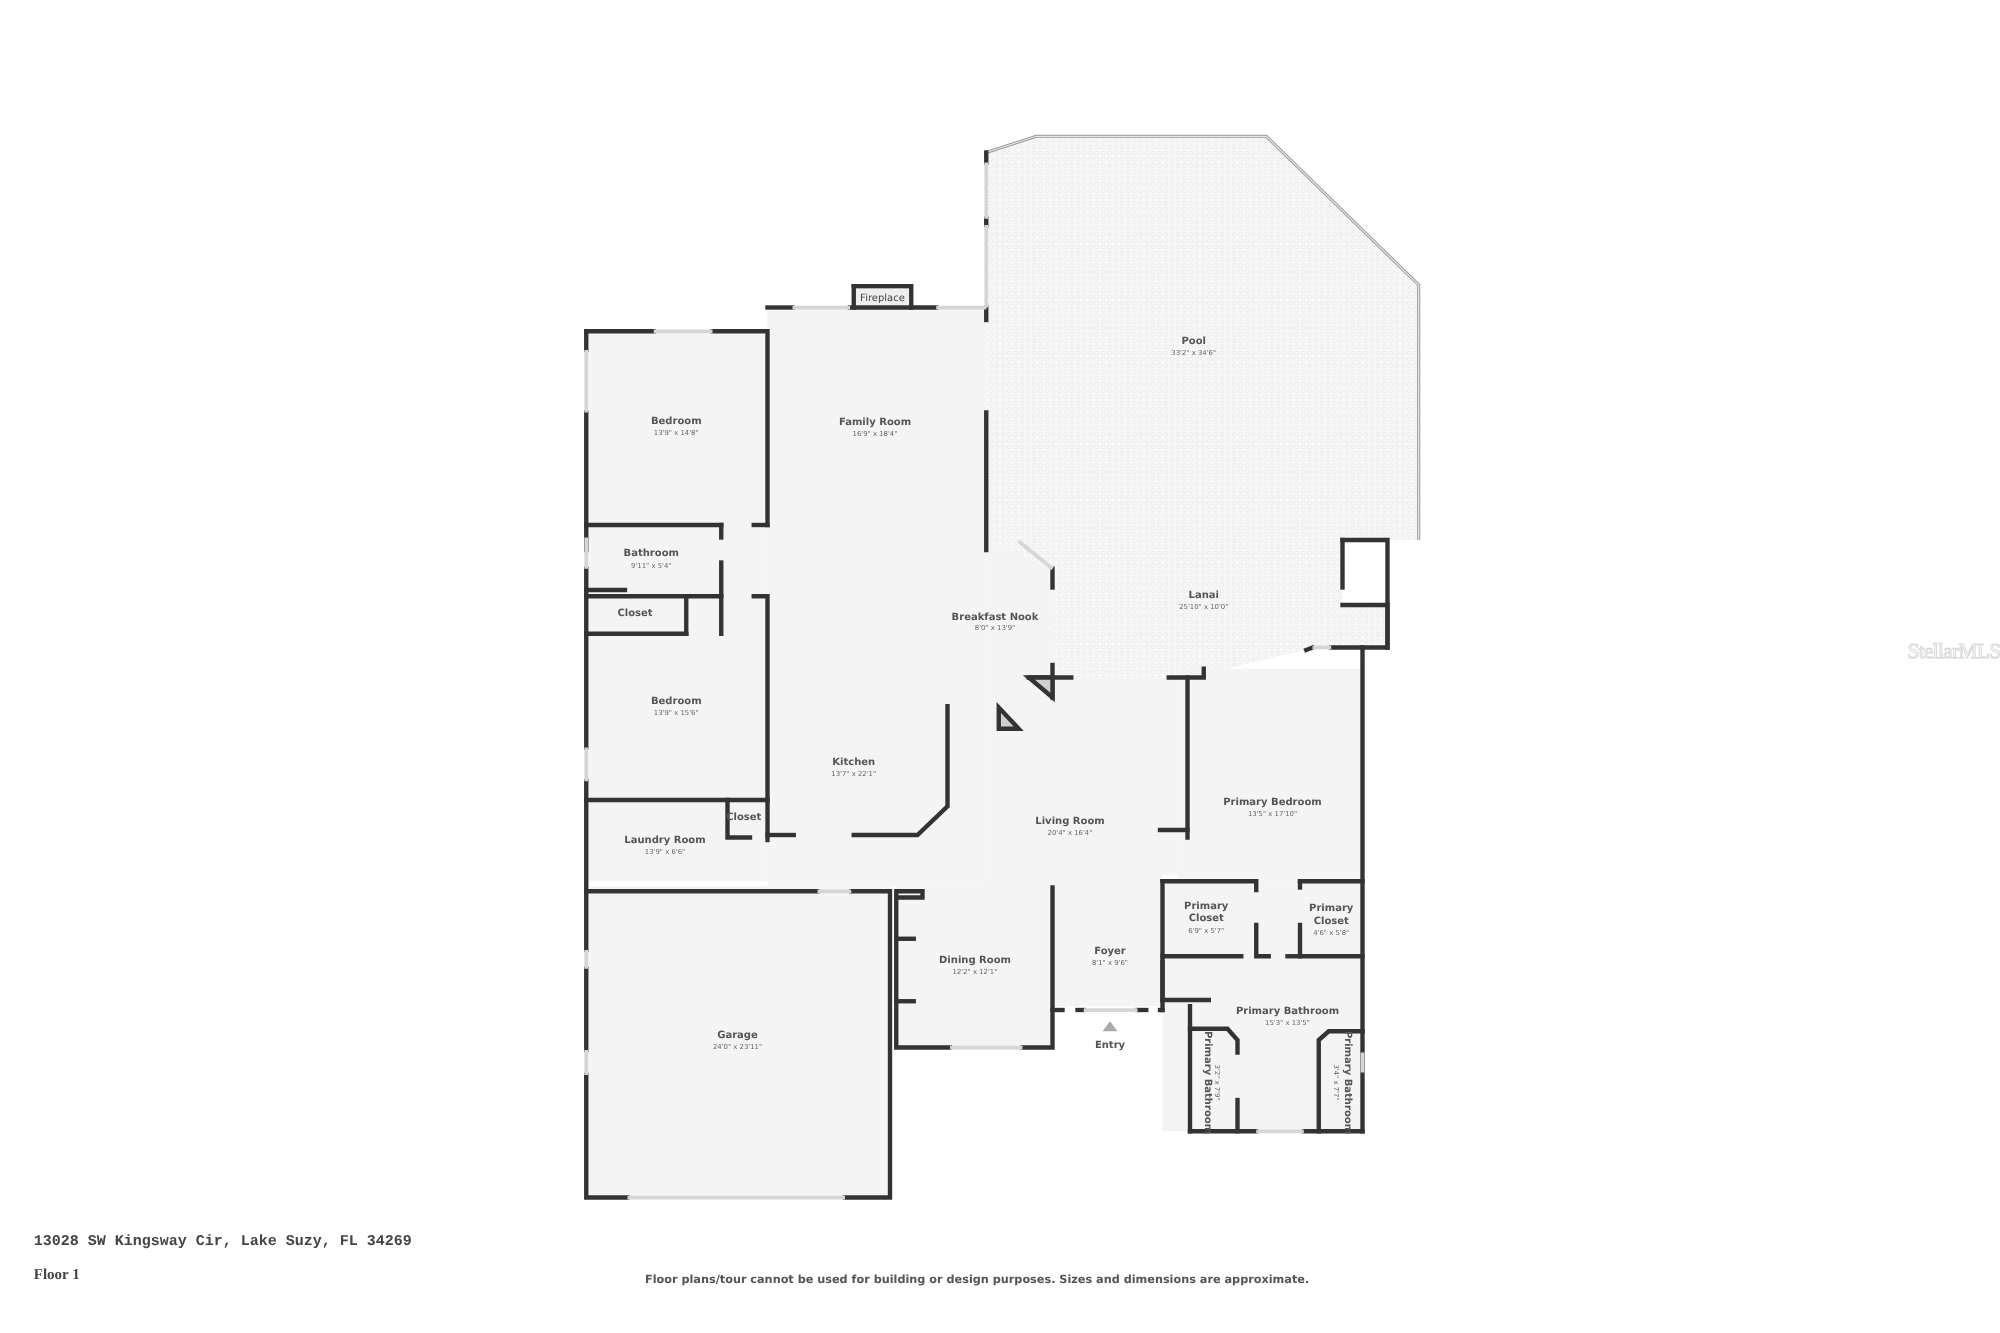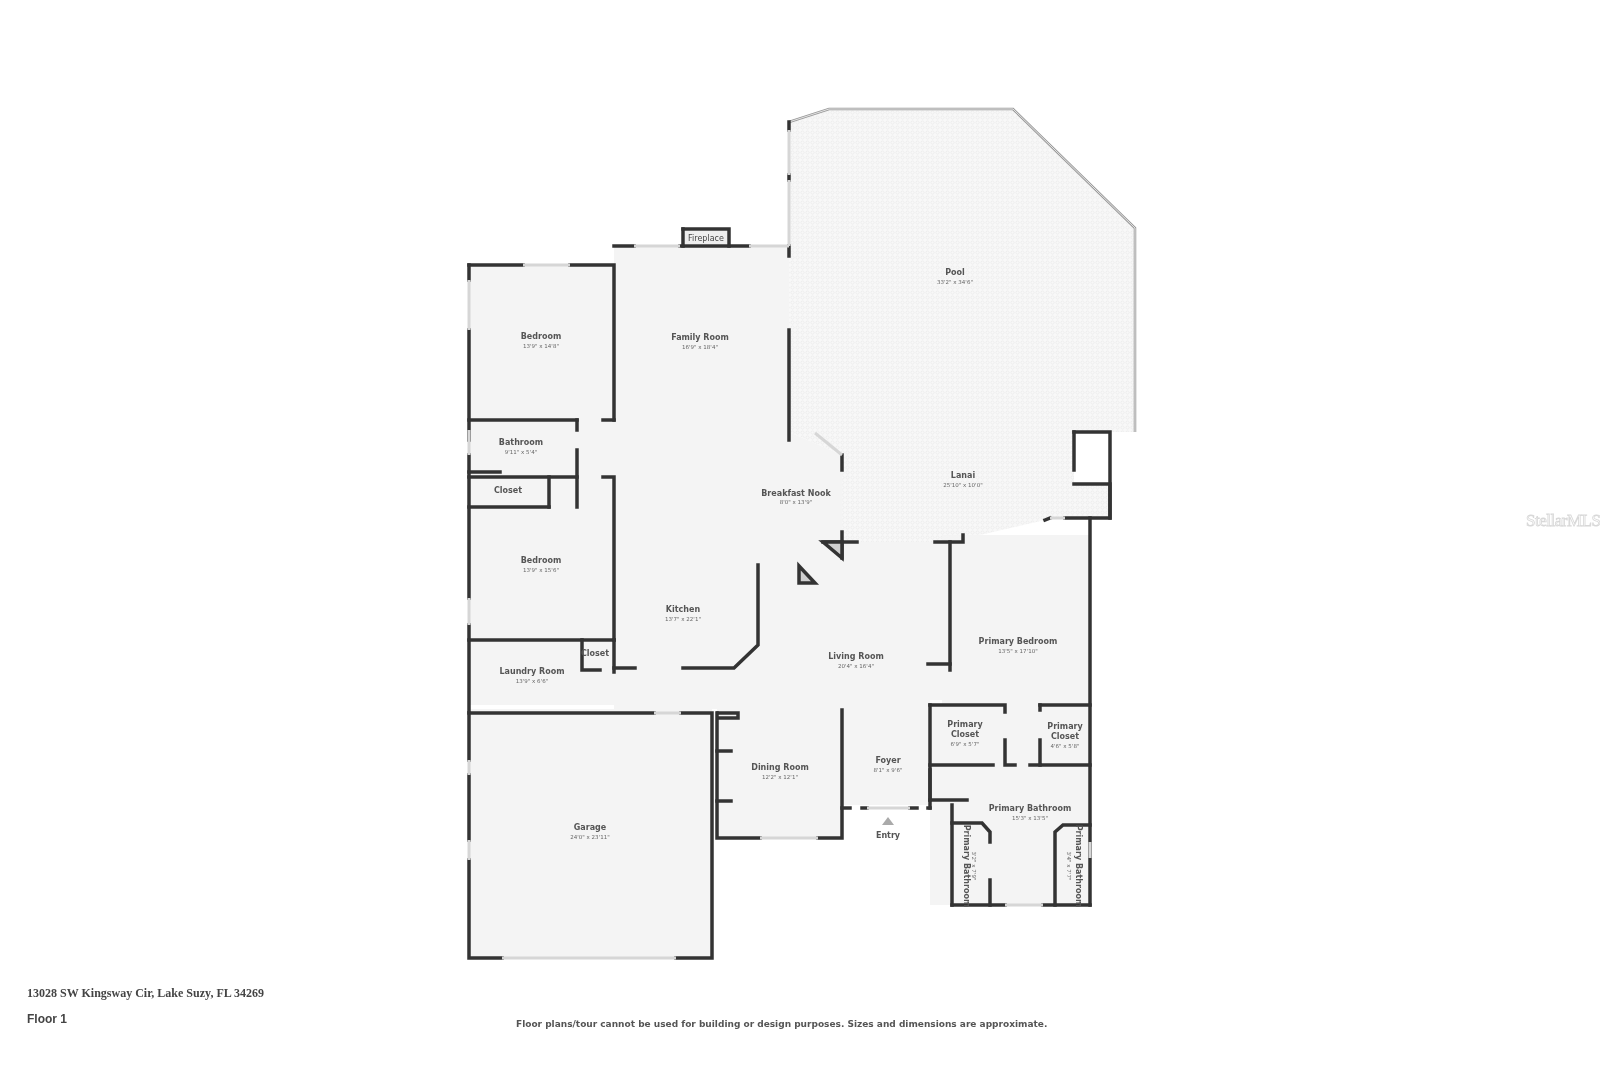--- a/index.html
+++ b/index.html
@@ -1,21 +1,21 @@
 <!DOCTYPE html>
 <html><head>
 <meta charset="utf-8">
 <style>
   html, body { margin:0; padding:0; background:#ffffff; }
   body { width:1600px; height:1066px; position:relative; overflow:hidden; font-family:"Liberation Sans", sans-serif; }
   #plan { position:absolute; left:0; top:0; }
   .room-name { font-family:"DejaVu Sans", sans-serif; font-size:8px; fill:#555555; text-anchor:middle; font-weight:600; }
   .room-dim { font-family:"DejaVu Sans", sans-serif; font-size:5.5px; fill:#666666; text-anchor:middle; }
-  .footer-addr { position:absolute; left:27px; top:986px; font-family:Liberation Serif, serif; font-size:12px; font-weight:bold; color:#444; }
-  .footer-floor { position:absolute; left:27px; top:1012px; font-family:Liberation Sans, sans-serif; font-size:12px; font-weight:bold; color:#444; }
+  .footer-addr { position:absolute; left:27px; top:986px; font-family:Liberation Mono, monospace; font-size:12px; font-weight:bold; color:#444; }
+  .footer-floor { position:absolute; left:27px; top:1012px; font-family:Liberation Serif, serif; font-size:12px; font-weight:bold; color:#444; }
   .disclaimer { position:absolute; left:516px; top:1019px; font-family:"DejaVu Sans", sans-serif; font-size:9px; font-weight:bold; color:#555; }
   .watermark { position:absolute; left:1482px; top:511px; font-family:Liberation Serif, serif; font-size:17px; color:#ffffff; -webkit-text-stroke:0.8px #d8d8d8; letter-spacing:-0.5px;margin-left:44px; }
 </style>
 </head>
 <body>
 
 <svg id="plan" width="1600" height="1066" viewBox="0 0 1600 1066" xmlns="http://www.w3.org/2000/svg">
   <defs>
     <pattern id="tile" width="5" height="5" patternUnits="userSpaceOnUse">
       <rect width="5" height="5" fill="#f8f8f8"></rect>

